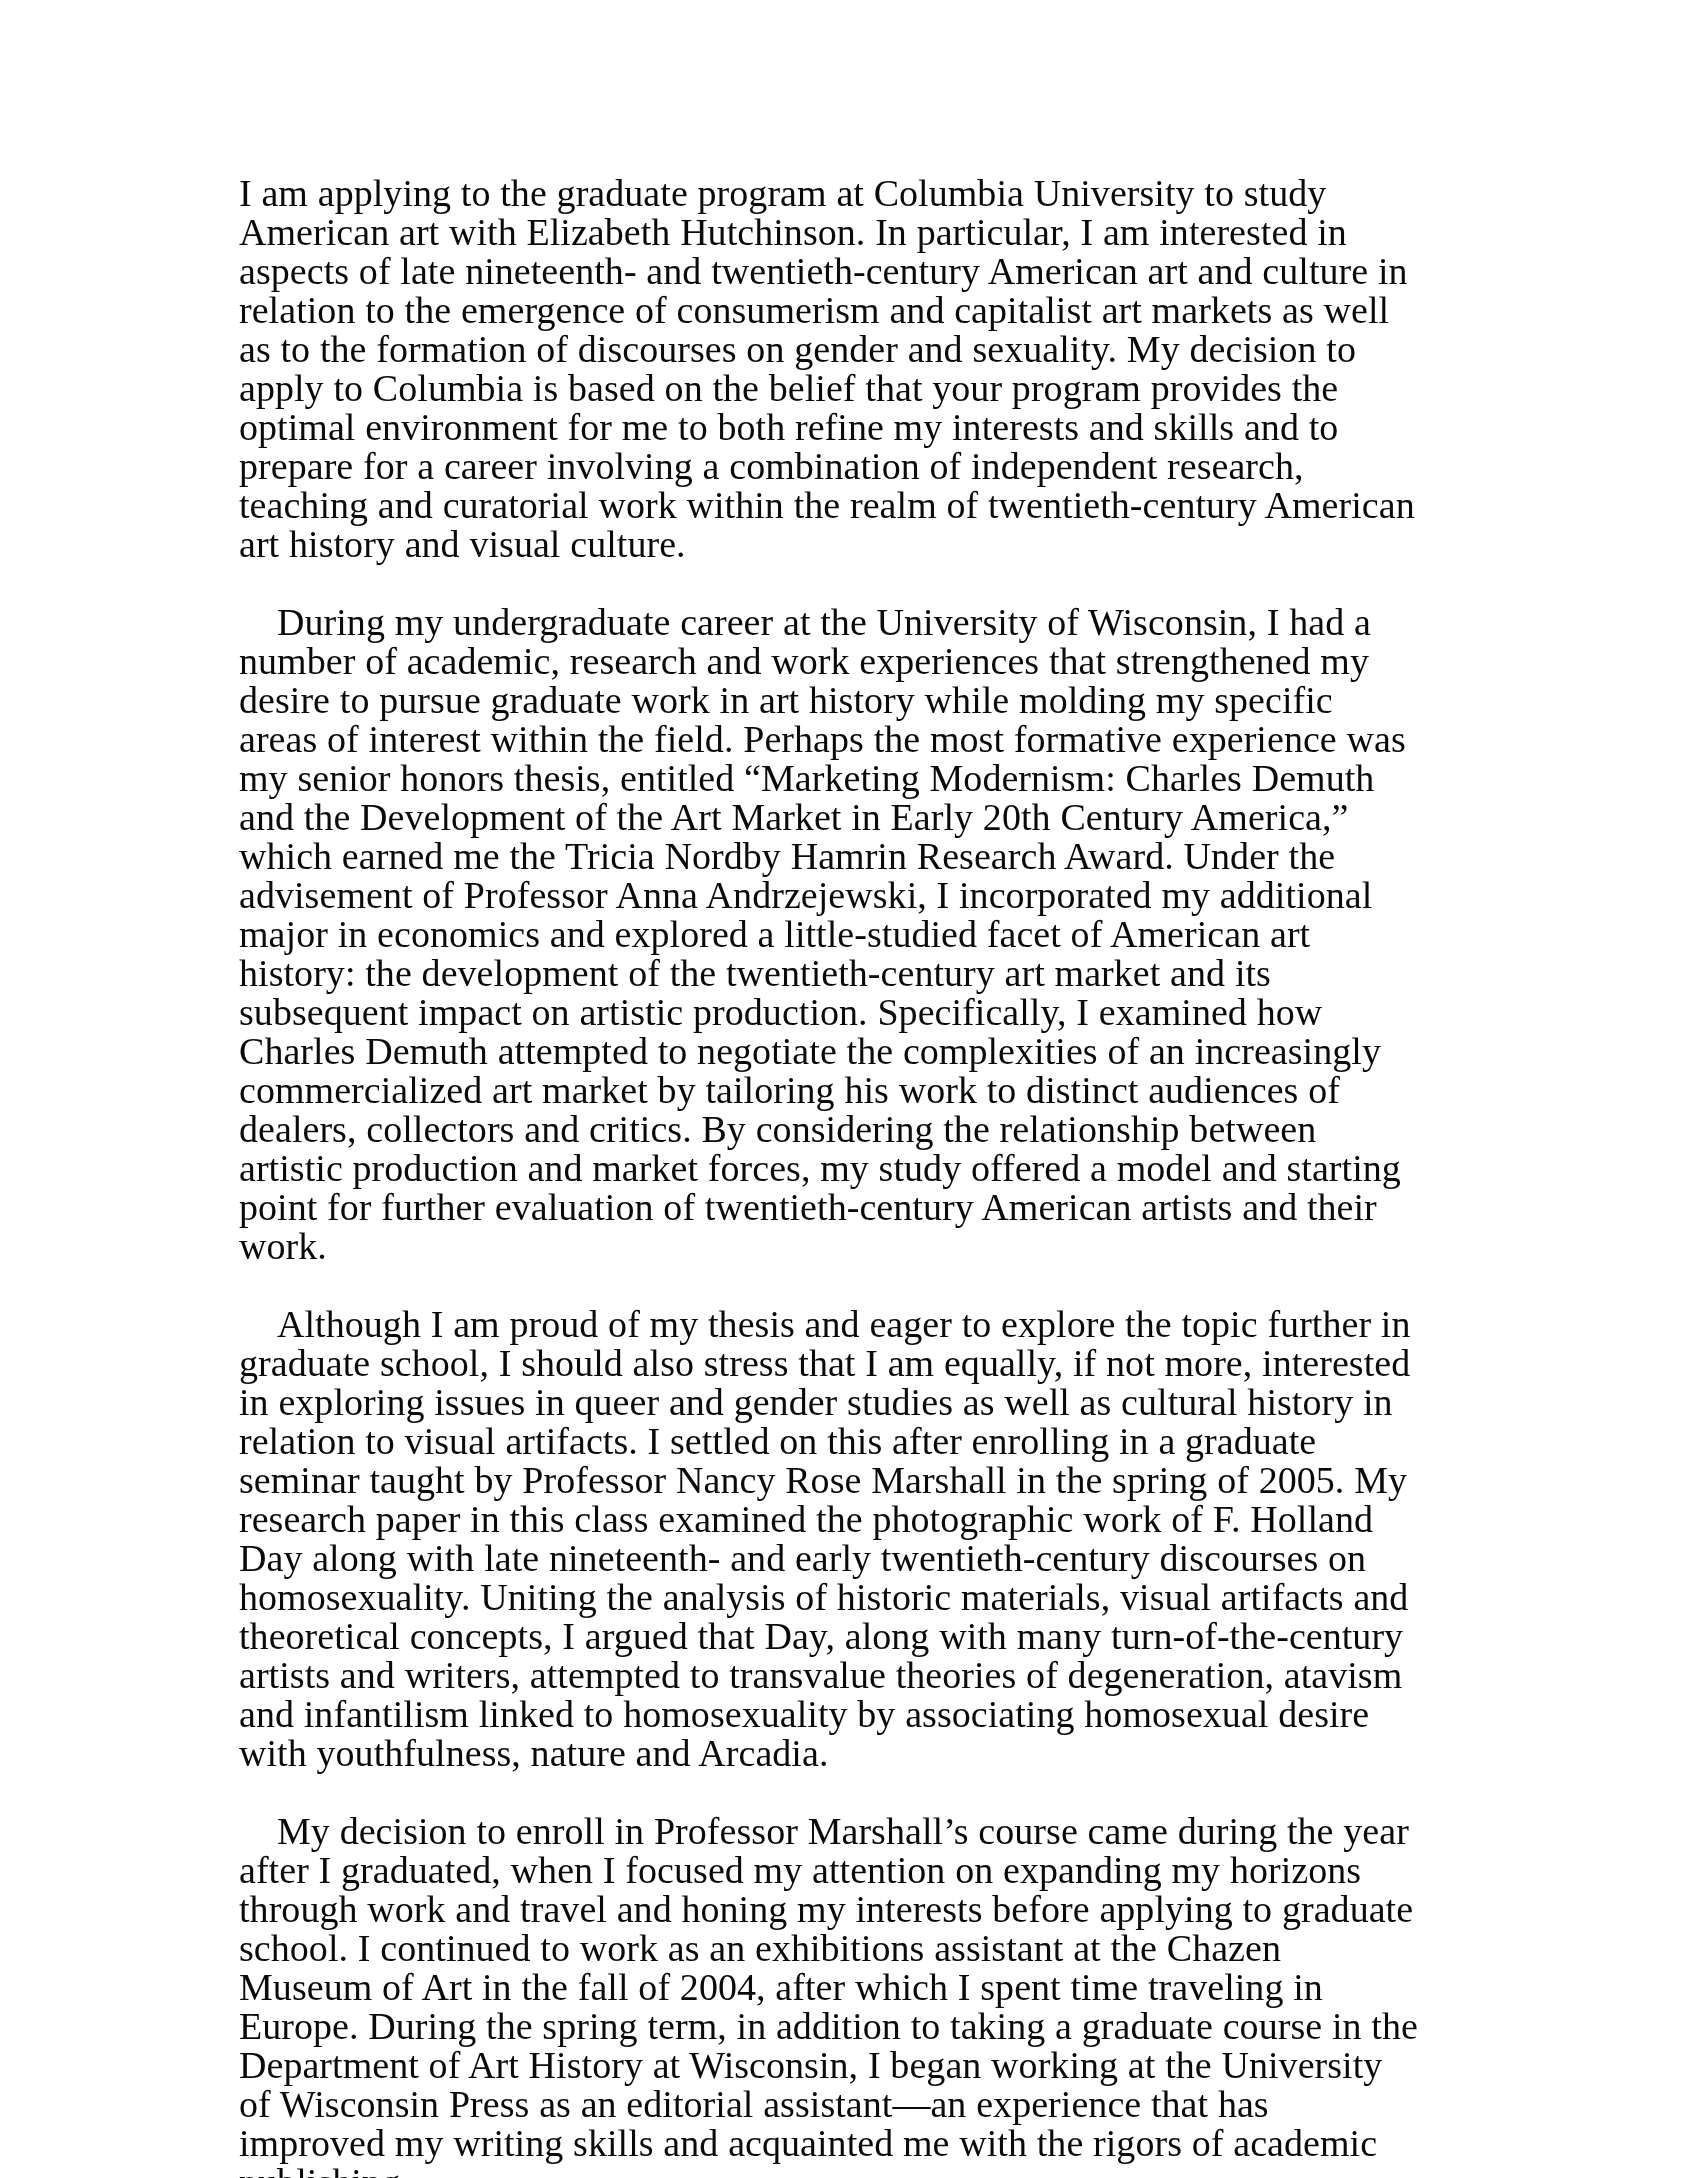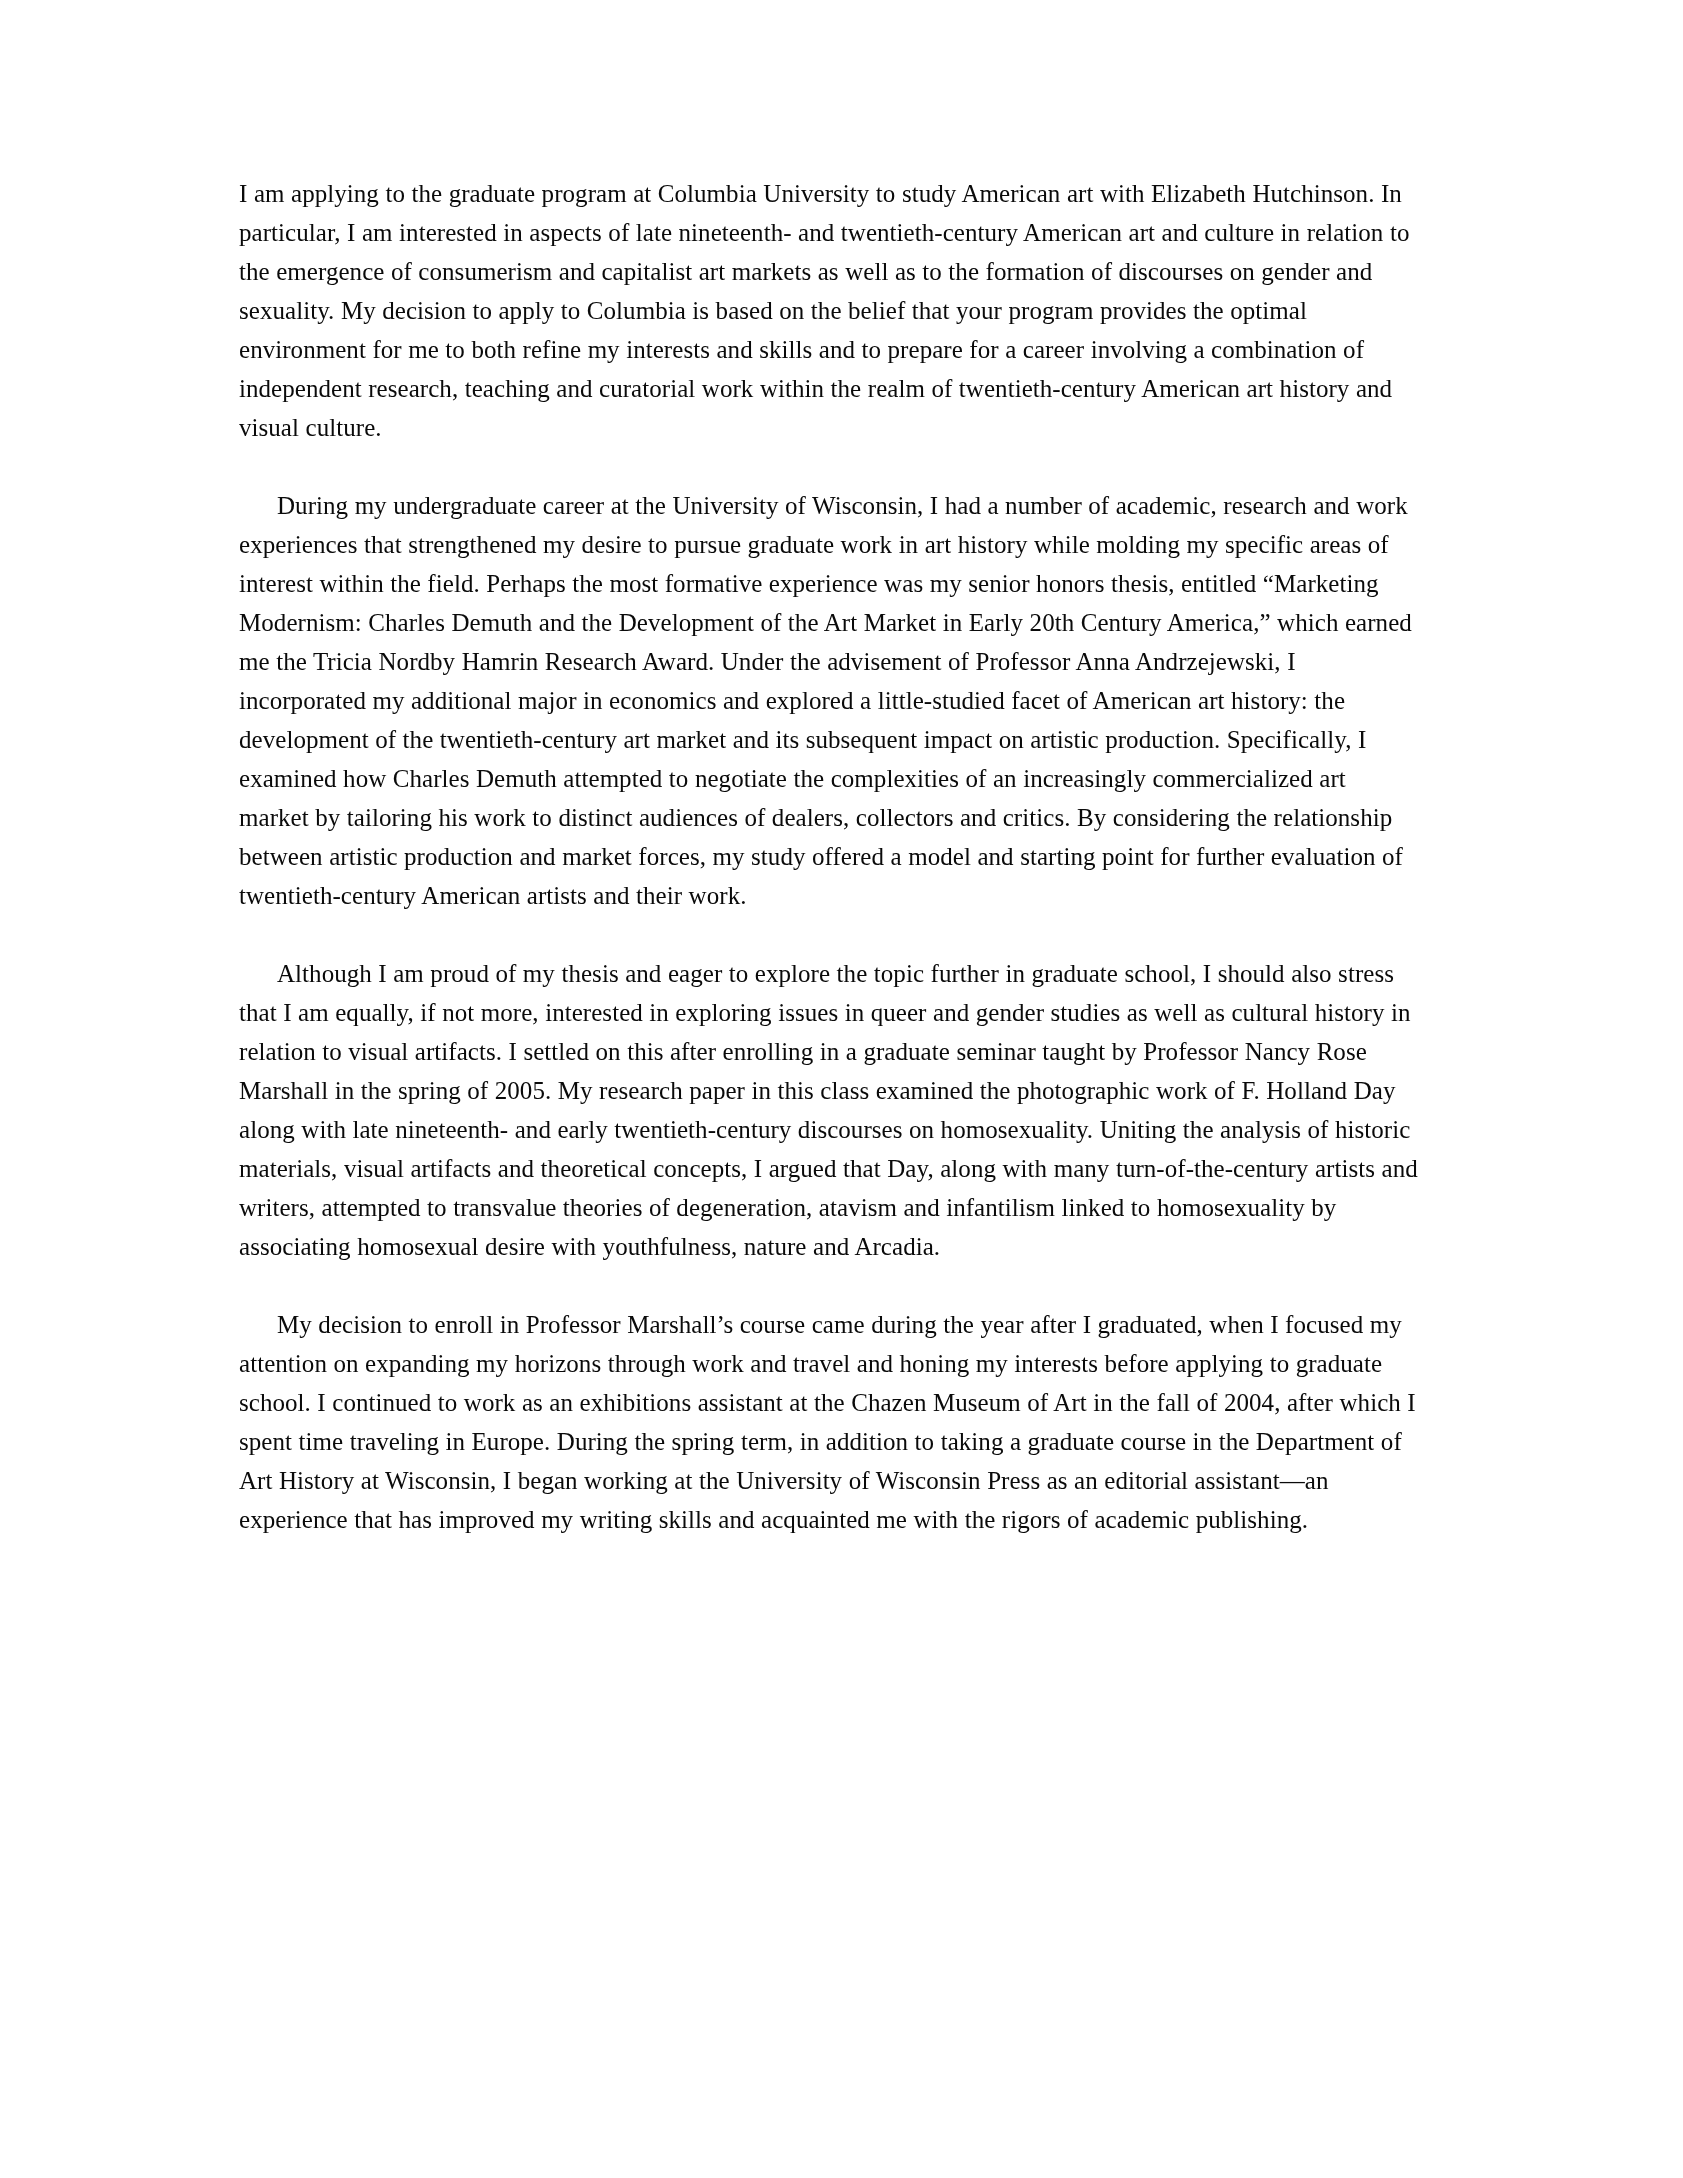--- a/index.html
+++ b/index.html
@@ -27,21 +27,21 @@
 
   
   #doc-body {
     position: absolute;
     left: 239px;
     top: 174px;
     width: 1180px;
   }
 
   .para {
-    font-size: 25px;
+    font-size: 38px;
     line-height: 39px;
     text-align: left;
     margin: 0 0 0 0;
     letter-spacing: 0.05px;
     word-spacing: 0.2px;
     color: #0a0a0a;
   }
 
   .para.indent {
     text-indent: 38px;

